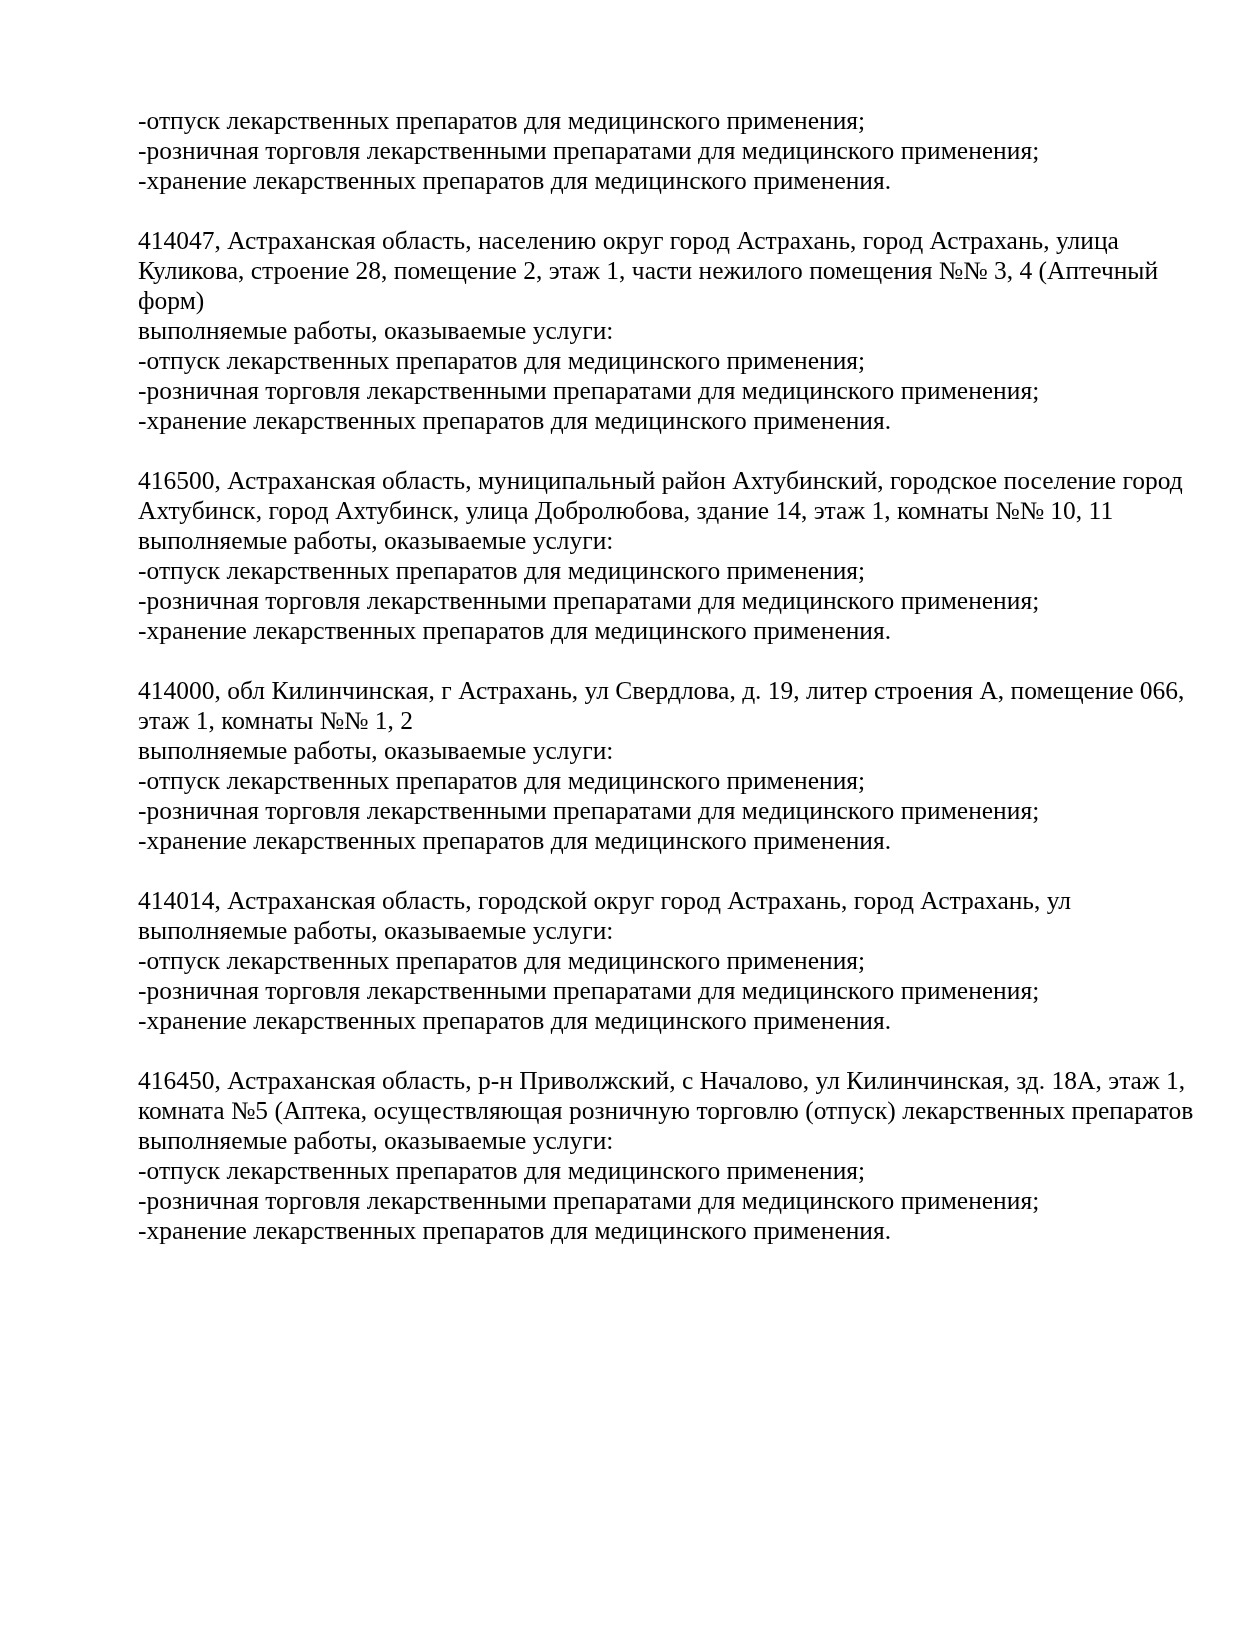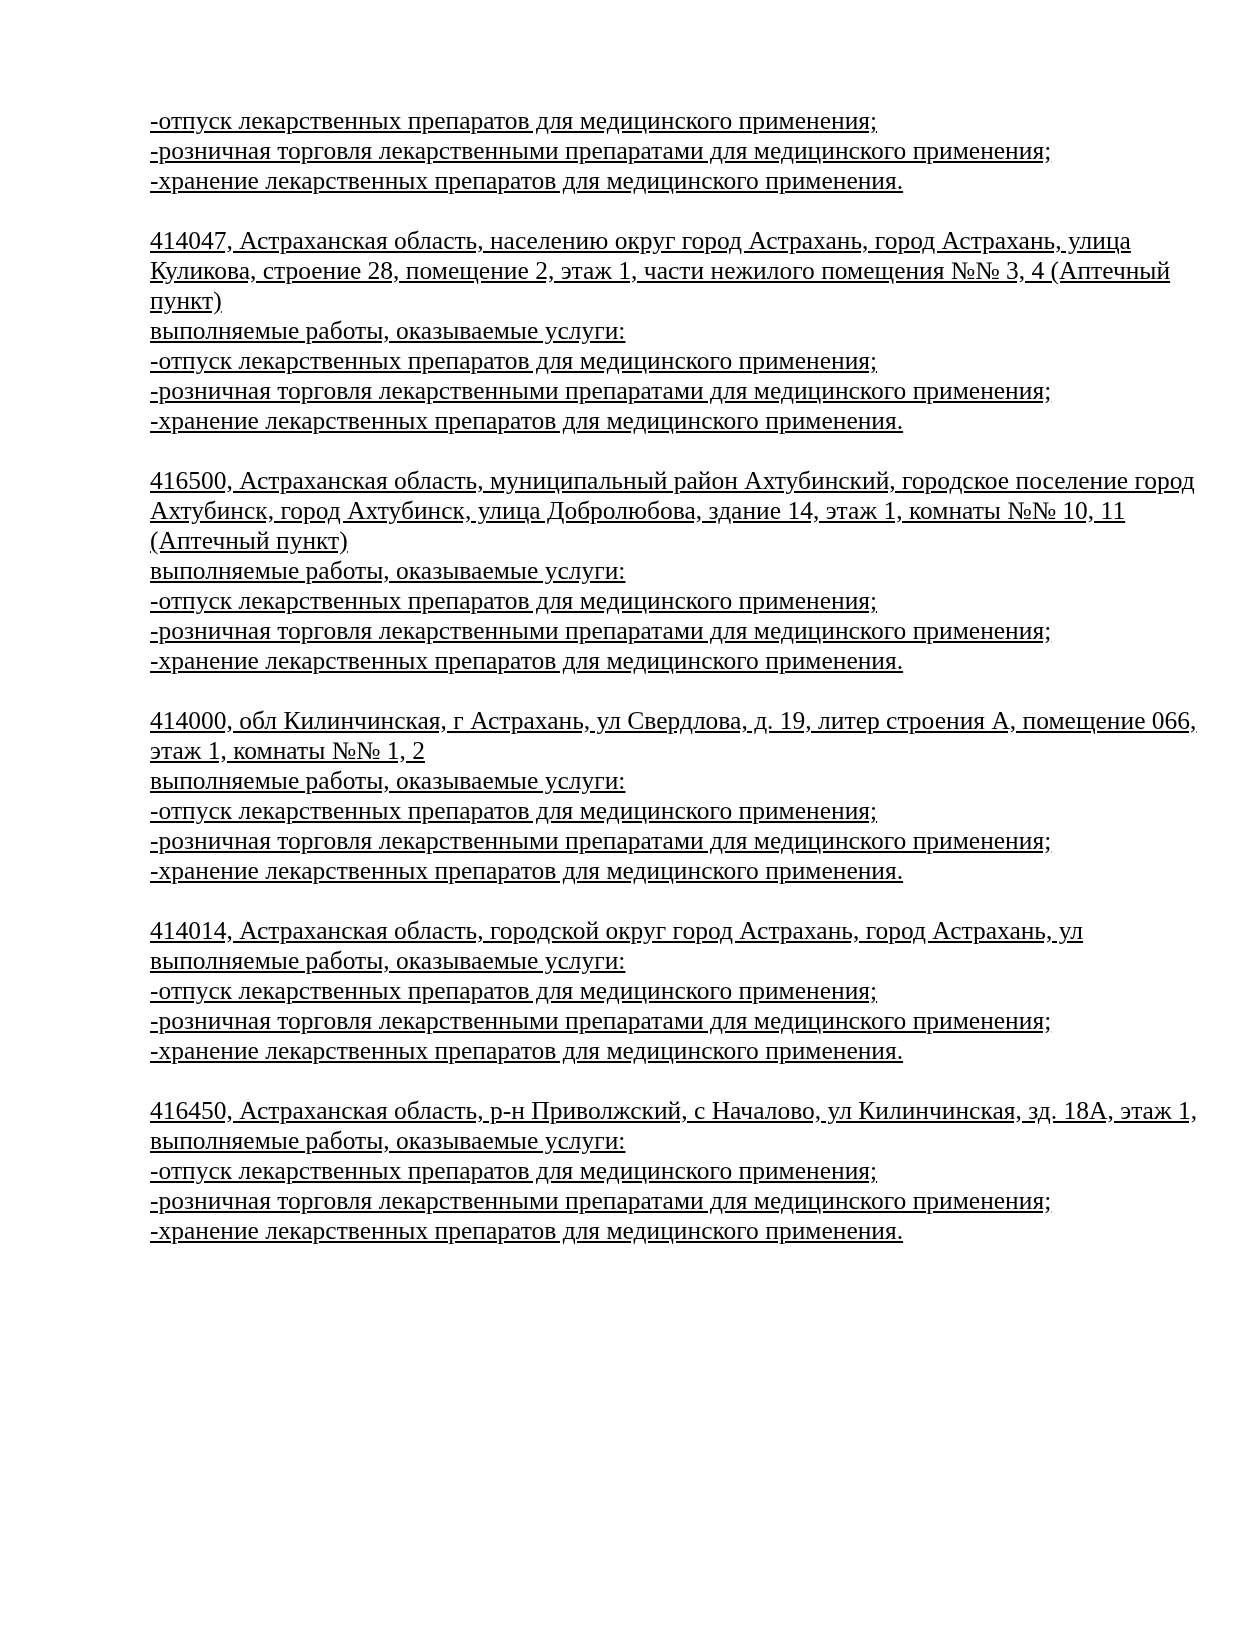--- a/index.html
+++ b/index.html
@@ -20,22 +20,21 @@
     height: 1650px;
     background: #ffffff;
   }
   .doc-body {
     padding: 106px 0 0 138px;
     font-size: 25.5px;
     line-height: 30px;
     letter-spacing: 0px;
   }
   .block {
-    margin: 0 0 30px 12px;
-    text-decoration: underline;
+    margin: 0 0 30px 0;
   }
   .block:last-child {
     margin-bottom: 0;
   }
   .line {
     white-space: pre;
     height: 30px;
   }
 </style>
 </head>
@@ -44,30 +43,29 @@
 <div class="page">
   <div class="doc-body">
       <div class="block">
         <div class="line">-отпуск лекарственных препаратов для медицинского применения;</div>
         <div class="line">-розничная торговля лекарственными препаратами для медицинского применения;</div>
         <div class="line">-хранение лекарственных препаратов для медицинского применения.</div>
       </div>
       <div class="block">
         <div class="line">414047, Астраханская область, населению округ город Астрахань, город Астрахань, улица</div>
         <div class="line">Куликова, строение 28, помещение 2, этаж 1, части нежилого помещения №№ 3, 4 (Аптечный</div>
-        <div class="line">пункт)</div>
+        <div class="line">форм)</div>
         <div class="line">выполняемые работы, оказываемые услуги:</div>
         <div class="line">-отпуск лекарственных препаратов для медицинского применения;</div>
         <div class="line">-розничная торговля лекарственными препаратами для медицинского применения;</div>
         <div class="line">-хранение лекарственных препаратов для медицинского применения.</div>
       </div>
       <div class="block">
         <div class="line">416500, Астраханская область, муниципальный район Ахтубинский, городское поселение город</div>
         <div class="line">Ахтубинск, город Ахтубинск, улица Добролюбова, здание 14, этаж 1, комнаты №№ 10, 11</div>
-        <div class="line">(Аптечный пункт)</div>
         <div class="line">выполняемые работы, оказываемые услуги:</div>
         <div class="line">-отпуск лекарственных препаратов для медицинского применения;</div>
         <div class="line">-розничная торговля лекарственными препаратами для медицинского применения;</div>
         <div class="line">-хранение лекарственных препаратов для медицинского применения.</div>
       </div>
       <div class="block">
         <div class="line">414000, обл Килинчинская, г Астрахань, ул Свердлова, д. 19, литер строения А, помещение 066,</div>
         <div class="line">этаж 1, комнаты №№ 1, 2</div>
         <div class="line">выполняемые работы, оказываемые услуги:</div>
         <div class="line">-отпуск лекарственных препаратов для медицинского применения;</div>
@@ -76,19 +74,20 @@
       </div>
       <div class="block">
         <div class="line">414014, Астраханская область, городской округ город Астрахань, город Астрахань, ул</div>
         <div class="line">выполняемые работы, оказываемые услуги:</div>
         <div class="line">-отпуск лекарственных препаратов для медицинского применения;</div>
         <div class="line">-розничная торговля лекарственными препаратами для медицинского применения;</div>
         <div class="line">-хранение лекарственных препаратов для медицинского применения.</div>
       </div>
       <div class="block">
         <div class="line">416450, Астраханская область, р-н Приволжский, с Началово, ул Килинчинская, зд. 18А, этаж 1,</div>
+        <div class="line">комната №5 (Аптека, осуществляющая розничную торговлю (отпуск) лекарственных препаратов</div>
         <div class="line">выполняемые работы, оказываемые услуги:</div>
         <div class="line">-отпуск лекарственных препаратов для медицинского применения;</div>
         <div class="line">-розничная торговля лекарственными препаратами для медицинского применения;</div>
         <div class="line">-хранение лекарственных препаратов для медицинского применения.</div>
       </div>
     </div>
 </div>
 
 </body></html>

